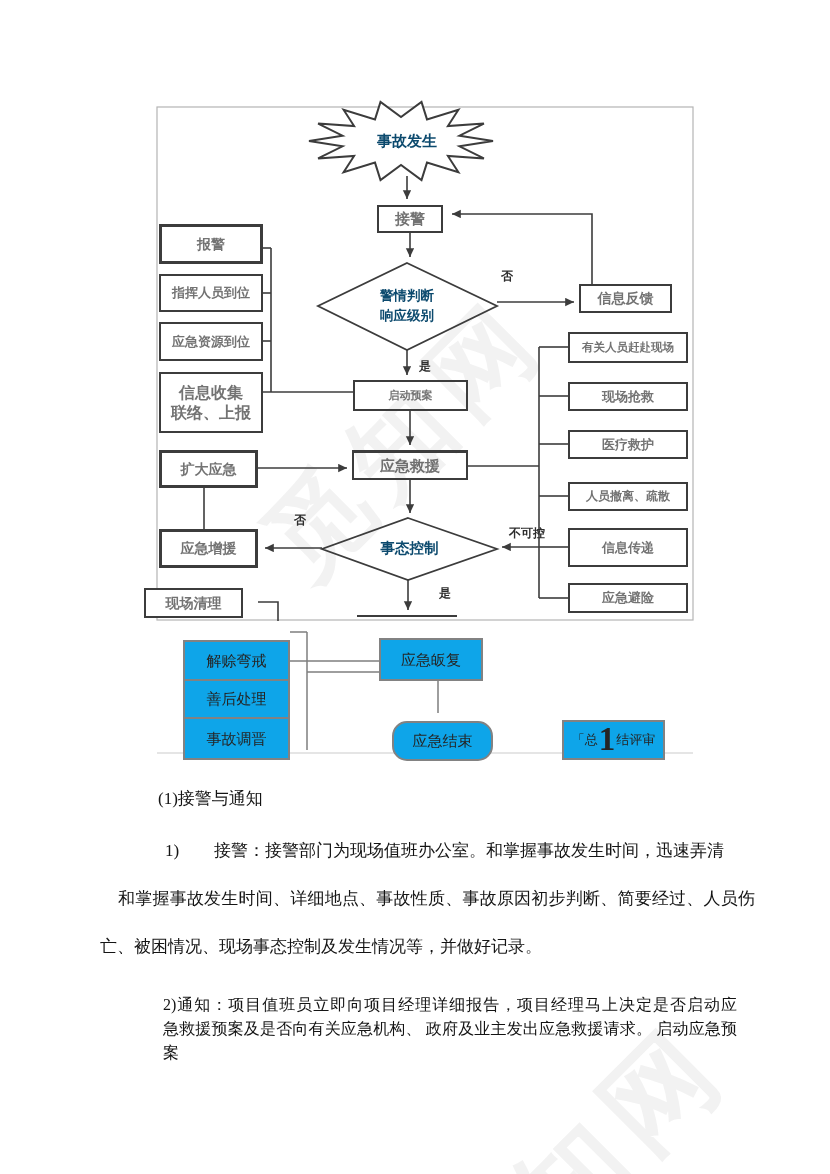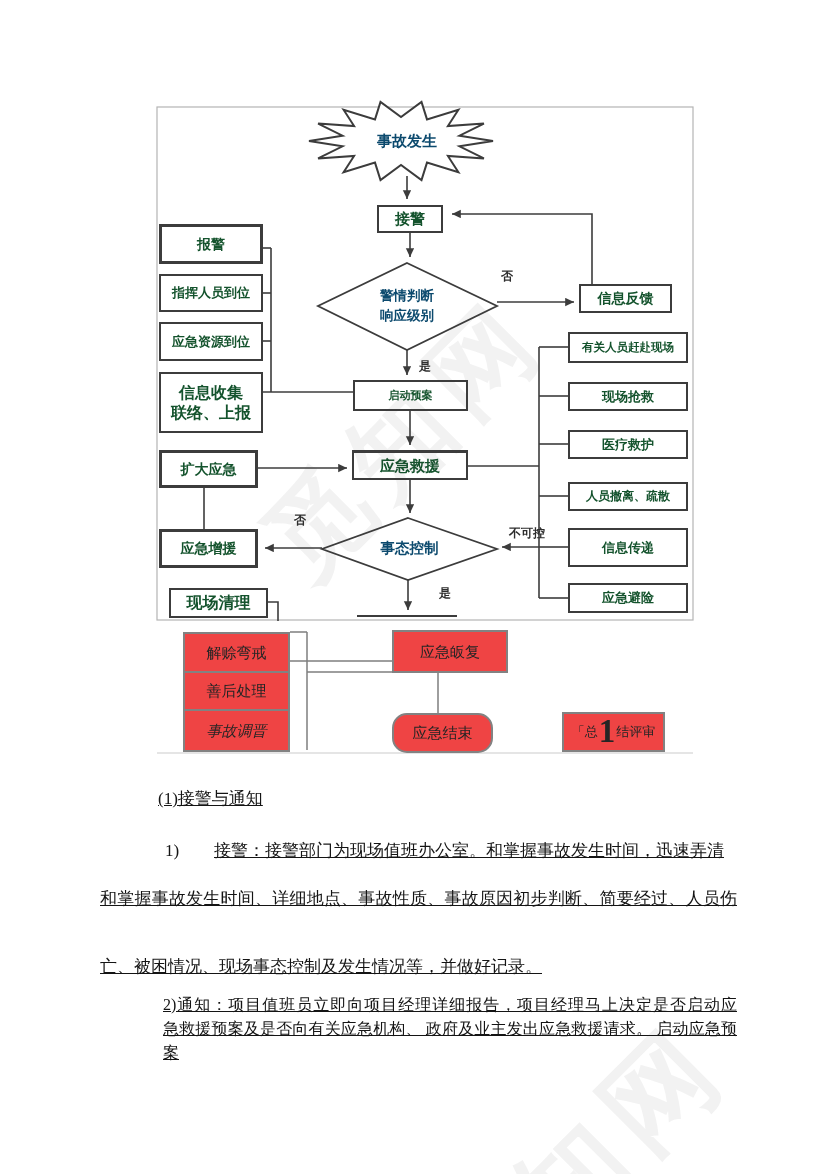--- a/index.html
+++ b/index.html
@@ -4,47 +4,47 @@
 <style>
   html,body{margin:0;padding:0;background:#ffffff;}
   .page{
     position:relative;width:830px;height:1174px;background:#ffffff;overflow:hidden;
     font-family:"Liberation Serif","DejaVu Serif",serif;color:#151515;
   }
   .svg-layer{position:absolute;left:0;top:0;z-index:1;}
   
   .fbox{
     position:absolute;display:flex;align-items:center;justify-content:center;text-align:center;
-    background:#ffffff;border:2px solid #3c3c3c;color:#14532d;line-height:1.2;
+    background:#ffffff;border:2px solid #3c3c3c;color:#737373;line-height:1.2;
     font-family:"Liberation Sans","DejaVu Sans",sans-serif;font-weight:bold;z-index:2;box-sizing:border-box;
   }
   .fbox.thick{border-width:3px;}
   .fbox.col{flex-direction:column;}
   
   .gbox{
     position:absolute;display:flex;align-items:center;justify-content:center;text-align:center;
-    background:#ef4444;border:2px solid #828282;color:#252525;line-height:1.2;
-    font-family:"Liberation Serif","DejaVu Serif",serif;font-weight:normal;z-index:2;box-sizing:border-box;
+    background:#0ea5e9;border:2px solid #828282;color:#252525;line-height:1.2;
+    font-family:"Liberation Serif","DejaVu Serif",serif;font-weight:normal;z-index:2;box-sizing:border-box;margin-top:8px;
   }
   .gbox.no-top{border-top:none;}
   .dlabel{
     position:absolute;display:flex;flex-direction:column;align-items:center;justify-content:center;
     text-align:center;font-family:"Liberation Sans","DejaVu Sans",sans-serif;font-weight:bold;
     color:#0c4a6e;z-index:3;line-height:1.5;
   }
   .elabel{
     position:absolute;font-family:"Liberation Sans","DejaVu Sans",sans-serif;font-weight:bold;
     color:#2d2d2d;font-size:12px;z-index:3;white-space:nowrap;
   }
   .watermark{
     position:absolute;font-family:"Liberation Sans","DejaVu Sans",sans-serif;font-weight:bold;
     color:rgba(70,70,70,0.07);transform:rotate(-45deg);letter-spacing:14px;white-space:nowrap;
     z-index:6;pointer-events:none;
   }
-  .tl{position:absolute;white-space:nowrap;z-index:2;color:#141414;text-decoration:underline;}
+  .tl{position:absolute;white-space:nowrap;z-index:2;color:#141414;}
   .tl.just{white-space:normal;text-align:justify;text-align-last:justify;}
   .p1marker{display:inline-block;width:49px;}
   .review-big{font-size:33px;font-weight:bold;line-height:0.9;margin:0 1px;}
 </style>
 </head>
 <body>
 
 <div class="page">
 
   <div class="watermark" style="left:235px;top:372px;font-size:100px;">觅知网</div>
@@ -120,51 +120,51 @@
 
   <div class="fbox thick" style="left:159px;top:224px;width:104px;height:40px;font-size:14px;">报警</div>
   <div class="fbox" style="left:159px;top:274px;width:104px;height:38px;font-size:13px;">指挥人员到位</div>
   <div class="fbox" style="left:159px;top:322px;width:104px;height:39px;font-size:13px;">应急资源到位</div>
   <div class="fbox col" style="left:159px;top:372px;width:104px;height:61px;font-size:16px;">
     <span>信息收集</span>
     <span>联络、上报</span>
   </div>
   <div class="fbox thick" style="left:159px;top:450px;width:99px;height:38px;font-size:14px;">扩大应急</div>
   <div class="fbox thick" style="left:159px;top:529px;width:99px;height:39px;font-size:14px;">应急增援</div>
-  <div class="fbox" style="left:169px;top:588px;width:99px;height:30px;font-size:16px;">现场清理</div>
+  <div class="fbox" style="left:144px;top:588px;width:99px;height:30px;font-size:14px;">现场清理</div>
 
   <div class="fbox" style="left:568px;top:332px;width:120px;height:31px;font-size:11.5px;">有关人员赶赴现场</div>
   <div class="fbox" style="left:568px;top:382px;width:120px;height:29px;font-size:13px;">现场抢救</div>
   <div class="fbox" style="left:568px;top:430px;width:120px;height:29px;font-size:13px;">医疗救护</div>
   <div class="fbox" style="left:568px;top:482px;width:120px;height:29px;font-size:12px;">人员撤离、疏散</div>
   <div class="fbox" style="left:568px;top:528px;width:120px;height:39px;font-size:13px;">信息传递</div>
   <div class="fbox" style="left:568px;top:583px;width:120px;height:30px;font-size:13px;">应急避险</div>
 
   <div class="elabel" style="left:501px;top:268px;">否</div>
   <div class="elabel" style="left:419px;top:358px;">是</div>
   <div class="elabel" style="left:294px;top:512px;">否</div>
   <div class="elabel" style="left:509px;top:525px;">不可控</div>
   <div class="elabel" style="left:439px;top:585px;">是</div>
 
   <div class="gbox" style="left:183px;top:632px;width:107px;height:41px;font-size:15px;">解赊弯戒</div>
   <div class="gbox no-top" style="left:183px;top:673px;width:107px;height:38px;font-size:15px;">善后处理</div>
-  <div class="gbox no-top" style="left:183px;top:711px;width:107px;height:41px;font-size:15px;font-style:italic;">事故调晋</div>
-  <div class="gbox" style="left:392px;top:630px;width:116px;height:43px;font-size:15px;">应急皈复</div>
+  <div class="gbox no-top" style="left:183px;top:711px;width:107px;height:41px;font-size:15px;">事故调晋</div>
+  <div class="gbox" style="left:379px;top:630px;width:104px;height:43px;font-size:15px;">应急皈复</div>
   <div class="gbox" style="left:392px;top:713px;width:101px;height:40px;font-size:15px;border-radius:15px;">应急结束</div>
   <div class="gbox" style="left:562px;top:712px;width:103px;height:40px;font-size:13px;">
     <span>「总</span>
     <span class="review-big">1</span>
     <span>结评审</span>
   </div>
 
   <div class="tl" style="left:158px;top:787px;font-size:17px;">(1)接警与通知</div>
 
   <div class="tl" style="left:165px;top:839px;font-size:17px;">
     <span class="p1marker">1)</span><span>接警：接警部门为现场值班办公室。和掌握事故发生时间，迅速弄清</span>
   </div>
-  <div class="tl just" style="left:100px;top:887px;width:637px;font-size:17px;">和掌握事故发生时间、详细地点、事故性质、事故原因初步判断、简要经过、人员伤</div>
-  <div class="tl" style="left:100px;top:935px;font-size:17px;margin-top:20px;">亡、被困情况、现场事态控制及发生情况等，并做好记录。</div>
+  <div class="tl just" style="left:118px;top:887px;width:637px;font-size:17px;">和掌握事故发生时间、详细地点、事故性质、事故原因初步判断、简要经过、人员伤</div>
+  <div class="tl" style="left:100px;top:935px;font-size:17px;">亡、被困情况、现场事态控制及发生情况等，并做好记录。</div>
 
   <div class="tl just" style="left:163px;top:995px;width:574px;font-size:16px;">2)通知：项目值班员立即向项目经理详细报告，项目经理马上决定是否启动应</div>
   <div class="tl just" style="left:163px;top:1019px;width:574px;font-size:16px;">急救援预案及是否向有关应急机构、 政府及业主发出应急救援请求。 启动应急预</div>
   <div class="tl" style="left:163px;top:1043px;font-size:16px;">案</div>
 
 </div>
 
 </body></html>

